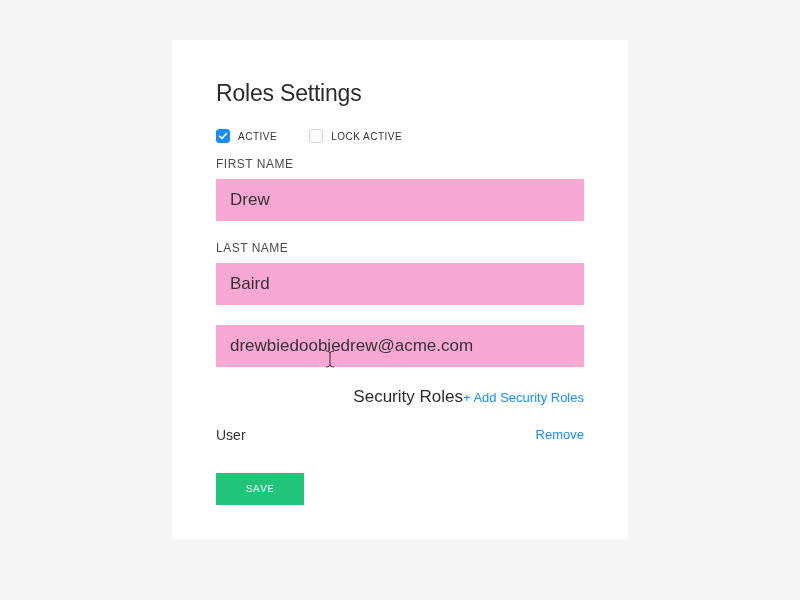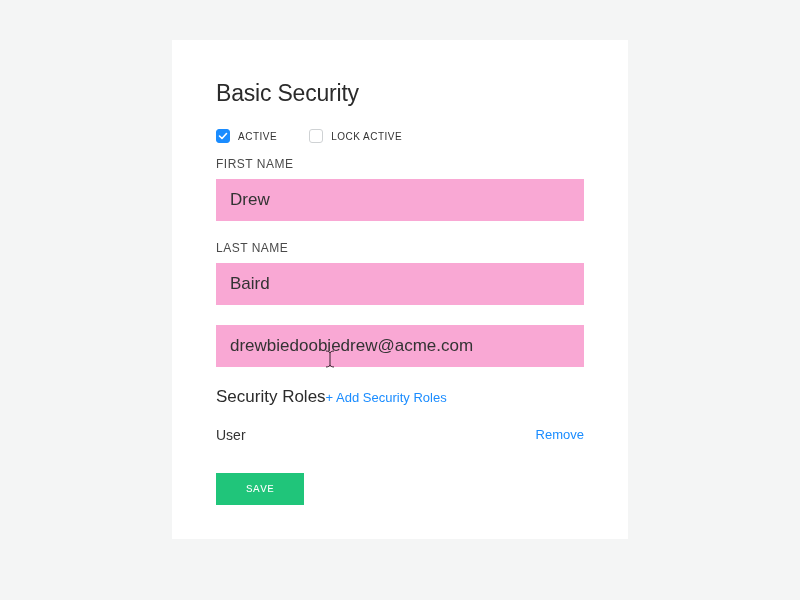--- a/index.html
+++ b/index.html
@@ -76,21 +76,21 @@
       border: none;
       padding: 11px 14px;
       font-size: 17px;
       font-family: inherit;
       color: #333;
       outline: none;
     }
     .section-row {
       display: flex;
       align-items: center;
-      justify-content: flex-start;
+      justify-content: flex-end;
       margin-top: 8px;
       margin-bottom: 20px;
     }
     .section-title {
       font-size: 17px;
       font-weight: 300;
       color: #2b2b2b;
     }
     .link-add {
       font-size: 13px;
@@ -123,21 +123,21 @@
     .cursor-overlay {
       position: absolute;
       pointer-events: none;
     }
     .cursor-overlay svg { display:block; }
   </style>
 </head>
 <body>
 
 <div class="card">
-  <h1 class="title">Basic Security</h1>
+  <h1 class="title">Roles Settings</h1>
 
   <div class="checkrow">
     <div class="check-item">
       <span class="cbox checked">
         <svg width="10" height="10" viewBox="0 0 10 10">
           <path d="M1.5 5 L4 7.5 L8.5 2.5" stroke="#fff" stroke-width="1.6" fill="none" stroke-linecap="round" stroke-linejoin="round"></path>
         </svg>
       </span>
       <span class="check-label">ACTIVE</span>
     </div>

